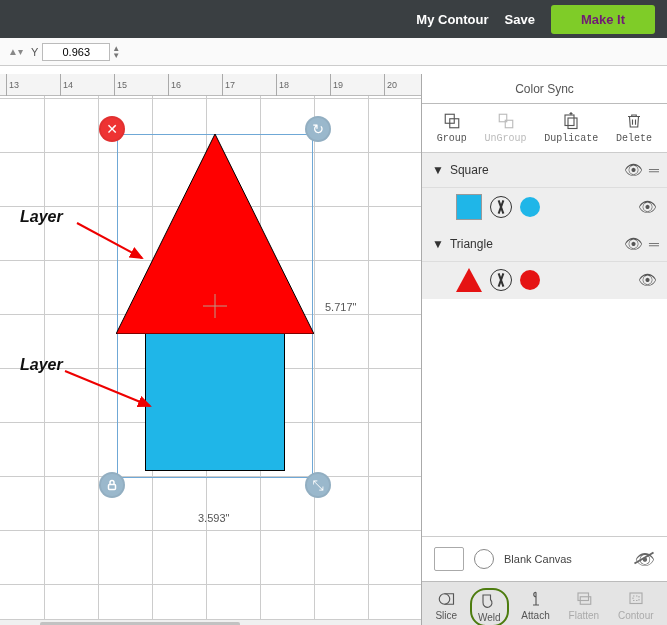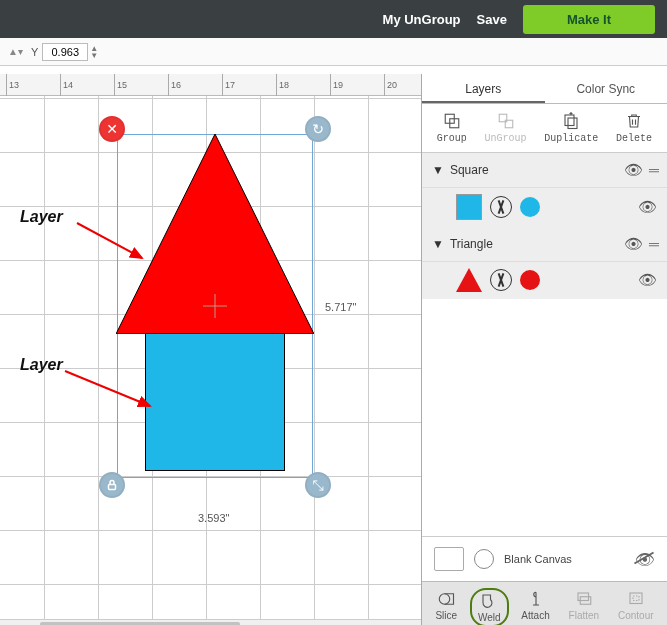--- a/index.html
+++ b/index.html
@@ -1,22 +1,22 @@
 <!DOCTYPE html>
 <html><head>
 <meta charset="utf-8">
 <style>
 * { box-sizing: border-box; margin: 0; padding: 0; }
 body { font-family: Arial, Helvetica, sans-serif; font-size: 12px; color: #333; width: 667px; height: 625px; overflow: hidden; background: #fff; position: relative; }
 
 .topbar { background: #3a3f42; height: 38px; display: flex; justify-content: flex-end; align-items: center; padding: 0 12px; gap: 16px; color: #fff; font-size: 13px; font-weight: bold; }
-.topbar .make-it { background: #7fcc28; color: #14532d; padding: 7px 44px; border-radius: 3px; cursor: pointer; }
+.topbar .make-it { background: #7fcc28; color: #701a75; padding: 7px 30px; border-radius: 3px; cursor: pointer; }
 
 .toolbar-strip { height: 28px; background: #fafafa; border-bottom: 1px solid #ccc; display: flex; align-items: center; padding-left: 4px; font-size: 11px; color: #555; gap: 4px;}
-.toolbar-strip input { width: 46px; height: 18px; font-size: 11px; text-align: center; border: 1px solid #bbb; }
+.toolbar-strip input { width: 68px; height: 18px; font-size: 11px; text-align: center; border: 1px solid #bbb; }
 .toolbar-strip .stepper { display:flex; flex-direction:column; font-size:8px; color:#777; line-height:7px; margin-left:-2px;}
 
 .main { display: flex; height: calc(100% - 38px - 28px); margin-top: 8px; }
 
 .canvas-wrap { flex: 1; position: relative; background: #fff; overflow: hidden; }
 .ruler-h { height: 22px; background: #f4f4f4; border-bottom: 1px solid #bbb; position: relative; font-size: 9px; color: #666; }
 .ruler-h .tick { position: absolute; top: 0; height: 22px; border-left: 1px solid #aaa; padding-left: 2px; padding-top:6px;}
 .canvas { position: relative; height: calc(100% - 22px); }
 .grid-bg { position:absolute; inset:0;
   background-image: linear-gradient(#ccc 1px, transparent 1px), linear-gradient(90deg, #ccc 1px, transparent 1px);
@@ -58,21 +58,21 @@
 .bottom-tools { display:flex; background:#e4e4e4; border-top:1px solid #bbb; padding:6px 4px; justify-content:space-around;}
 .bottom-tools .tool { font-size:10px; color:#555; display:flex; flex-direction:column; align-items:center; gap:2px; padding:2px 6px;}
 .bottom-tools .tool.disabled{ color:#aaa;}
 .bottom-tools .tool.hl { border:2px solid #4d7c0f; border-radius:16px;}
 .tri{ width:0;height:0;}
 </style>
 </head>
 <body>
 
 <div class="topbar">
-  <span>My UnGroup</span>
+  <span>My Contour</span>
   <span>Save</span>
   <span class="make-it">Make It</span>
 </div>
 
 <div class="toolbar-strip">
   <span style="color:#888; font-size:10px; padding:0 4px;">▲▾</span>
   <span>Y</span>
   <input value="0.963" style="">
   <span class="stepper">
       <span>▲</span>
@@ -149,21 +149,20 @@
       <div class="scrollbar-h">
         <div class="arrow" style="left:0">◂</div>
         <div class="thumb" style="left:40px; width:200px;"></div>
         <div class="arrow" style="right:0">▸</div>
       </div>
     </div>
   </div>
 
   <div class="right">
     <div class="panel-tabs">
-      <div class="active">Layers</div>
       <div>Color Sync</div>
     </div>
     <div class="panel-actions">
       <div class="act">
         <svg width="20" height="18" viewBox="0 0 24 24" fill="none" stroke-width="1.5">
             <rect x="3" y="3" width="12" height="12"></rect>
             <rect x="9" y="9" width="12" height="12"></rect>
           </svg>
         <span>Group</span>
       </div>

